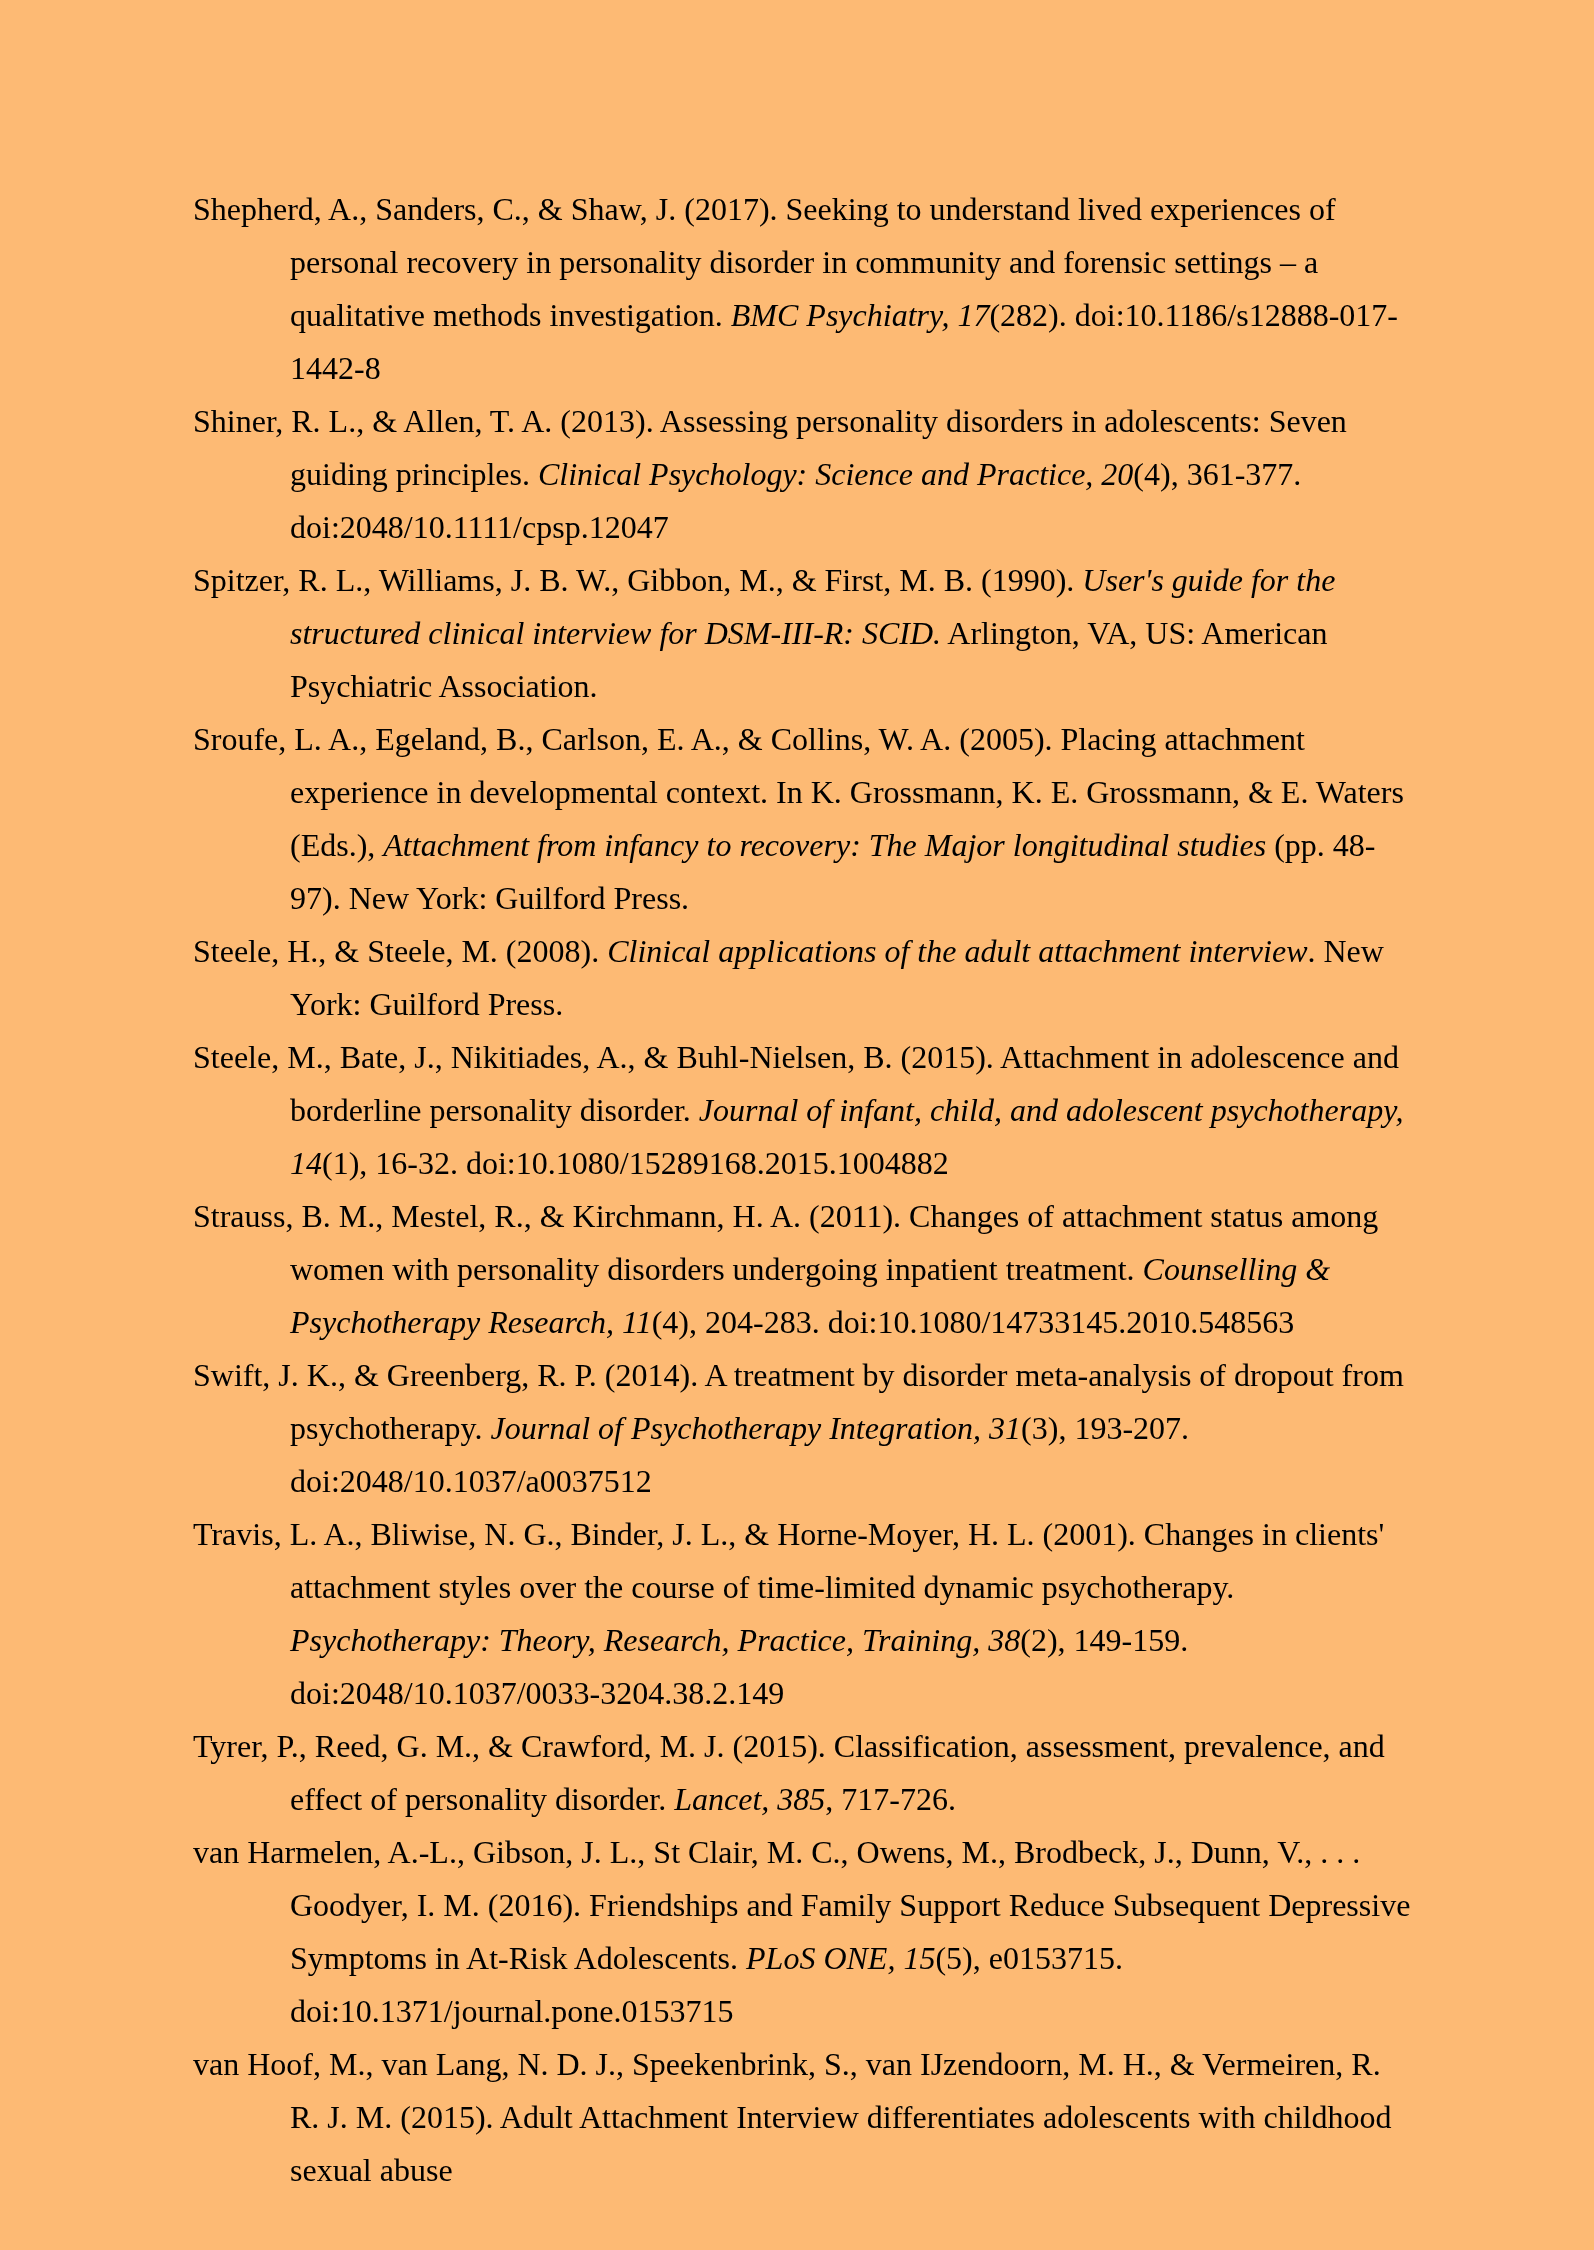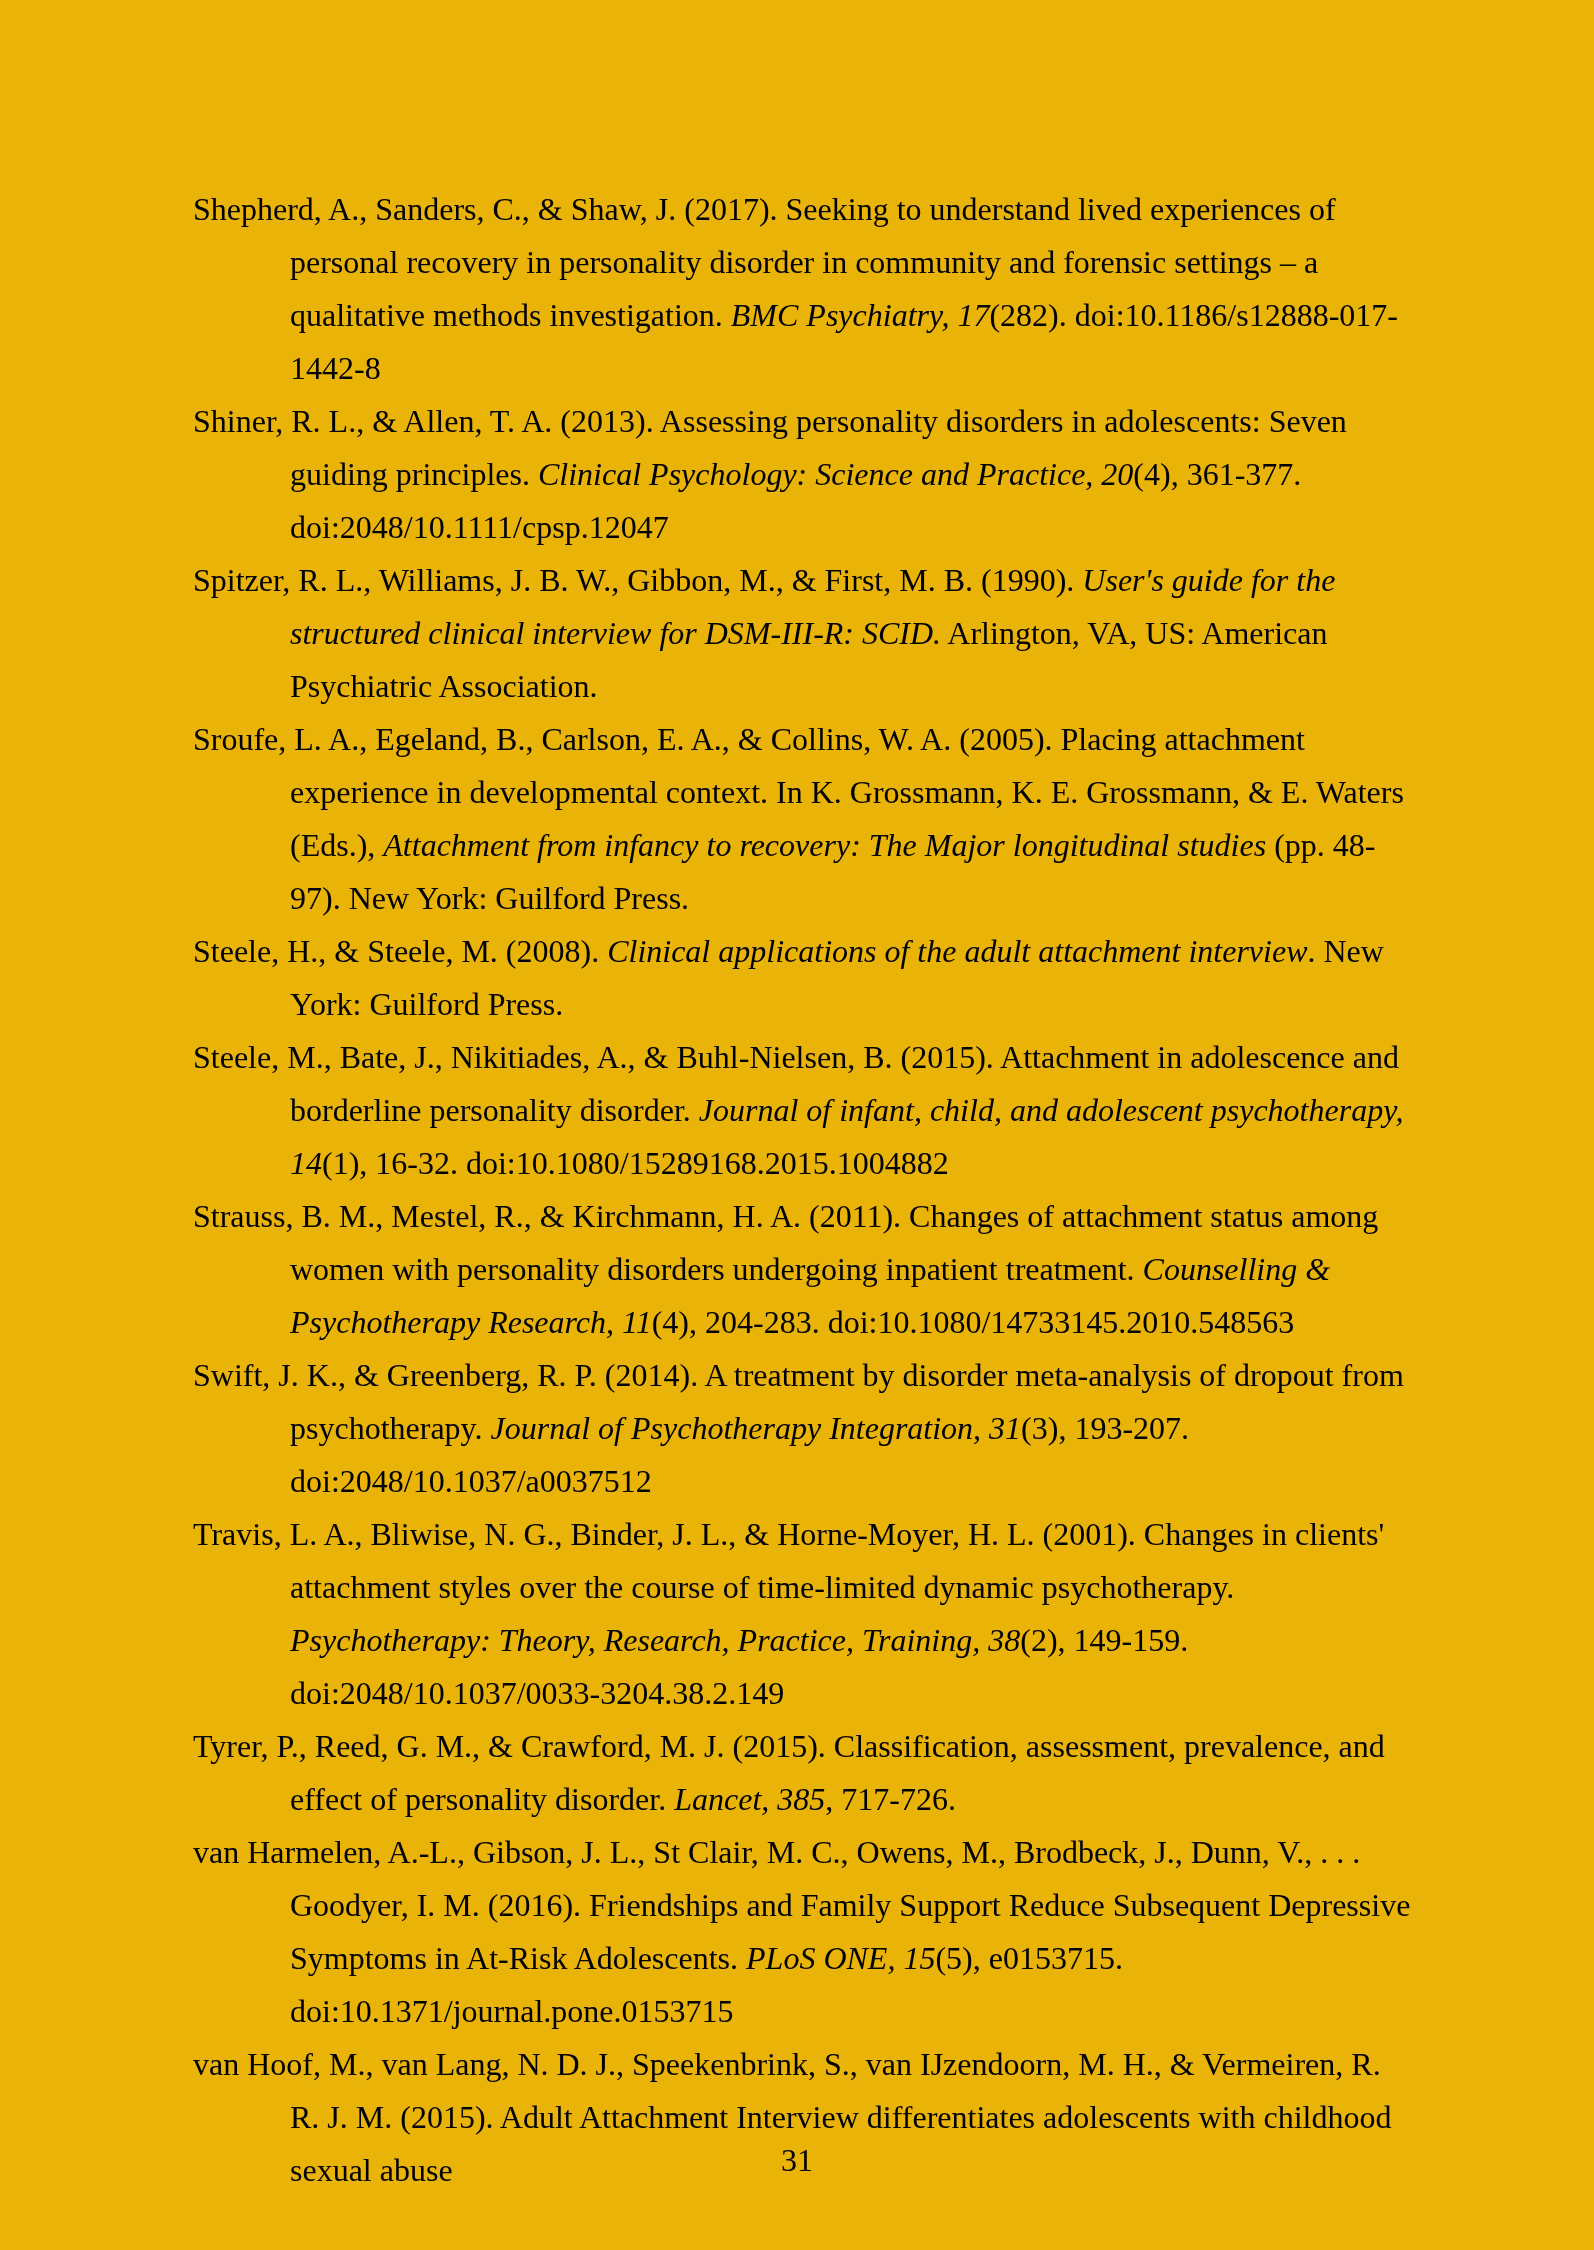--- a/index.html
+++ b/index.html
@@ -4,21 +4,21 @@
 <style>
   html, body {
     margin: 0;
     padding: 0;
     background: #ffffff;
   }
   .page {
     position: relative;
     width: 1594px;
     height: 2250px;
-    background: #eab308;
+    background: #fdba74;
     font-family: "Liberation Serif", "DejaVu Serif", serif;
     color: #000000;
     overflow: hidden;
   }
   .content {
     position: absolute;
     left: 193px;
     top: 183px;
     width: 1218px;
     font-size: 32px;
@@ -54,16 +54,13 @@
       <p class="reference"><span>Sroufe, L. A., Egeland, B., Carlson, E. A., &amp; Collins, W. A. (2005). Placing attachment experience in developmental context. In K. Grossmann, K. E. Grossmann, &amp; E. Waters (Eds.), </span><span class="italic">Attachment from infancy to recovery: The Major longitudinal studies</span><span> (pp. 48-97). New York: Guilford Press.</span></p>
       <p class="reference"><span>Steele, H., &amp; Steele, M. (2008). </span><span class="italic">Clinical applications of the adult attachment interview</span><span>. New York: Guilford Press.</span></p>
       <p class="reference"><span>Steele, M., Bate, J., Nikitiades, A., &amp; Buhl-Nielsen, B. (2015). Attachment in adolescence and borderline personality disorder. </span><span class="italic">Journal of infant, child, and adolescent psychotherapy, 14</span><span>(1), 16-32. doi:10.1080/15289168.2015.1004882</span></p>
       <p class="reference"><span>Strauss, B. M., Mestel, R., &amp; Kirchmann, H. A. (2011). Changes of attachment status among women with personality disorders undergoing inpatient treatment. </span><span class="italic">Counselling &amp; Psychotherapy Research, 11</span><span>(4), 204-283. doi:10.1080/14733145.2010.548563</span></p>
       <p class="reference"><span>Swift, J. K., &amp; Greenberg, R. P. (2014). A treatment by disorder meta-analysis of dropout from psychotherapy. </span><span class="italic">Journal of Psychotherapy Integration, 31</span><span>(3), 193-207. doi:2048/10.1037/a0037512</span></p>
       <p class="reference"><span>Travis, L. A., Bliwise, N. G., Binder, J. L., &amp; Horne-Moyer, H. L. (2001). Changes in clients' attachment styles over the course of time-limited dynamic psychotherapy. </span><span class="italic">Psychotherapy: Theory, Research, Practice, Training, 38</span><span>(2), 149-159. doi:2048/10.1037/0033-3204.38.2.149</span></p>
       <p class="reference"><span>Tyrer, P., Reed, G. M., &amp; Crawford, M. J. (2015). Classification, assessment, prevalence, and effect of personality disorder. </span><span class="italic">Lancet, 385</span><span>, 717-726.</span></p>
       <p class="reference"><span>van Harmelen, A.-L., Gibson, J. L., St Clair, M. C., Owens, M., Brodbeck, J., Dunn, V., . . . Goodyer, I. M. (2016). Friendships and Family Support Reduce Subsequent Depressive Symptoms in At-Risk Adolescents. </span><span class="italic">PLoS ONE, 15</span><span>(5), e0153715. doi:10.1371/journal.pone.0153715</span></p>
       <p class="reference"><span>van Hoof, M., van Lang, N. D. J., Speekenbrink, S., van IJzendoorn, M. H., &amp; Vermeiren, R. R. J. M. (2015). Adult Attachment Interview differentiates adolescents with childhood sexual abuse</span></p>
     </div>
-  <div class="footer">
-    <span>31</span>
-  </div>
 </div>
 
 </body></html>

